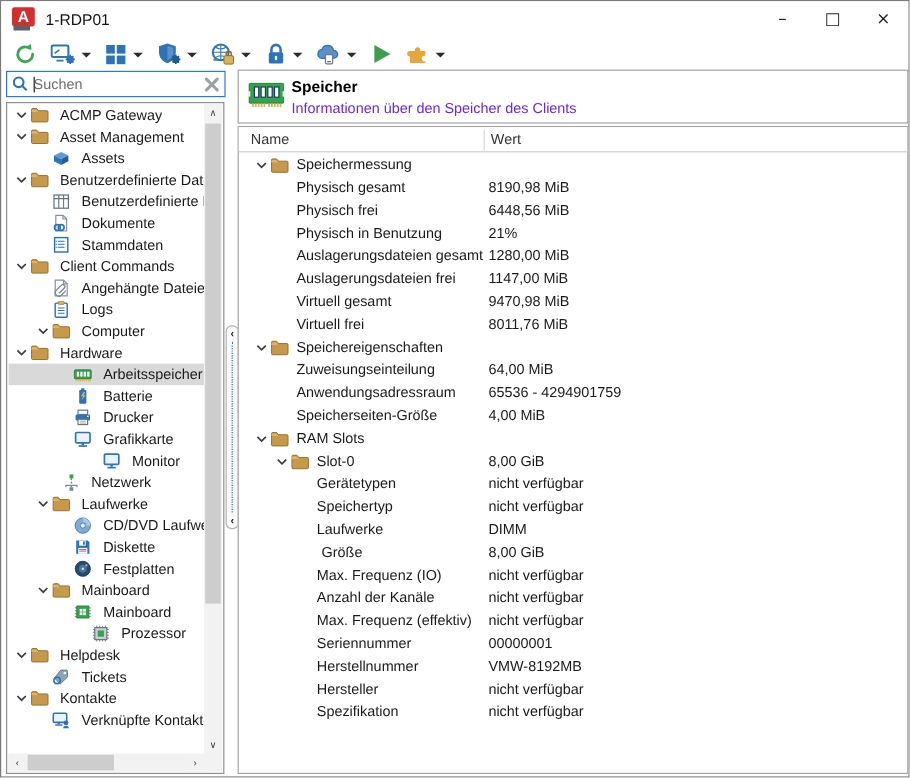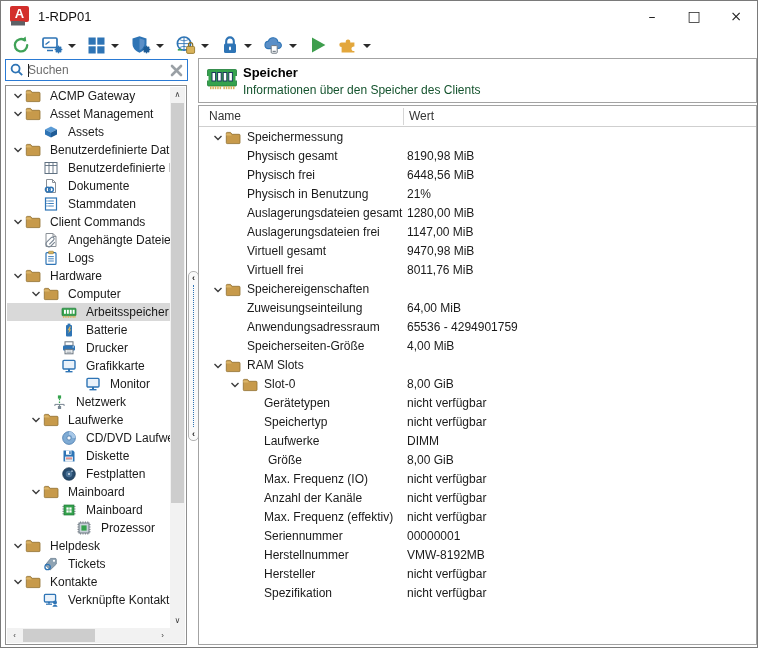--- a/index.html
+++ b/index.html
@@ -49,21 +49,21 @@
 
   
   .splitter { position:absolute; left:187px; top:270px; width:11px; height:170px; border:1px solid #b3b3b3; border-radius:5px; background:#fafafa; display:flex; flex-direction:column; align-items:center; justify-content:space-between; padding:1px 0; }
   .split-arrow { font-size:9px; line-height:10px; color:#222; font-weight:bold; }
   .split-dots { flex:1 1 auto; width:0; border-left:1px dotted #2e74b5; margin:2px 0; }
 
   
   .head-card { position:absolute; left:197px; top:57px; width:559px; height:45px; border:1px solid #a3a3a3; background:#fff; }
   .head-ic { position:absolute; left:8px; top:7px; }
   .head-title { position:absolute; left:44px; top:6px; font-size:13px; font-weight:bold; color:#000; }
-  .head-sub { position:absolute; left:44px; top:24px; font-size:12px; color:#14532d; }
+  .head-sub { position:absolute; left:44px; top:24px; font-size:12px; color:#6d28d9; }
 
   .grid-card { position:absolute; left:197px; top:104px; width:559px; height:540px; border:1px solid #a3a3a3; background:#fff; }
   .grid-header { position:absolute; left:0; top:0; right:0; height:21px; border-bottom:1px solid #cfcfcf; background:#fff; }
   .col-name { position:absolute; left:10px; top:3px; font-size:12px; color:#333;text-align:right; }
   .col-wert { position:absolute; left:210px; top:3px; font-size:12px; color:#333; }
   .col-div { position:absolute; left:204px; top:2px; height:17px; border-left:1px solid #d6d6d6; }
   .grid-rows { position:absolute; left:0; top:22px; right:0; bottom:0; overflow:hidden; }
   .grow { position:relative; height:19px; line-height:19px; font-size:12px; white-space:nowrap; }
   .gname { position:absolute; top:0; display:flex; align-items:center; height:19px; }
   .gname .chevbox { width:14px; }
@@ -327,47 +327,47 @@
     <span class="chevbox"></span>
     <span class="ticon">
             <svg width="16" height="16" viewBox="0 0 16 16" xmlns="http://www.w3.org/2000/svg">
               <rect x="3" y="2.6" width="10" height="11.8" rx="1" fill="#fff" stroke="#2E74B5" stroke-width="1.2"></rect>
               <rect x="5.5" y="1.2" width="5" height="2.6" rx=".8" fill="#D9B35B" stroke="#8a6d1f" stroke-width=".5"></rect>
               <path d="M5.2 6.6 h5.6 M5.2 8.8 h5.6 M5.2 11 h5.6" stroke="#2E74B5" stroke-width=".9"></path>
             </svg>
           </span>
     <span class="tlabel">Logs</span>
   </div>
+        <div class="trow" style="padding-left:22px">
+    <span class="chevbox">
+            <svg width="10" height="10" viewBox="0 0 10 10" xmlns="http://www.w3.org/2000/svg">
+              <path d="M1.5 3 L5 6.5 L8.5 3" fill="none" stroke="#3c3c3c" stroke-width="1.4"></path>
+            </svg>
+          </span>
+    <span class="ticon">
+            <svg width="16" height="16" viewBox="0 0 16 16" xmlns="http://www.w3.org/2000/svg">
+              <path d="M1.3 5.2 v-1.9 a.9.9 0 0 1 .9-.9 h3.3 l1.6 1.9 h7 a.9.9 0 0 1 .9.9 v7.5 a.9.9 0 0 1 -.9.9 H2.2 a.9.9 0 0 1 -.9-.9z" fill="#C79A4B" stroke="#8F6F2F" stroke-width=".8"></path>
+              <path d="M1.3 5.4 h5.5 l-1.7-2 H2.2 a.9.9 0 0 0 -.9.9z" fill="#DBB56A"></path>
+            </svg>
+          </span>
+    <span class="tlabel">Computer</span>
+  </div>
         <div class="trow" style="padding-left:4px">
     <span class="chevbox">
             <svg width="10" height="10" viewBox="0 0 10 10" xmlns="http://www.w3.org/2000/svg">
               <path d="M1.5 3 L5 6.5 L8.5 3" fill="none" stroke="#3c3c3c" stroke-width="1.4"></path>
             </svg>
           </span>
     <span class="ticon">
             <svg width="16" height="16" viewBox="0 0 16 16" xmlns="http://www.w3.org/2000/svg">
               <path d="M1.3 5.2 v-1.9 a.9.9 0 0 1 .9-.9 h3.3 l1.6 1.9 h7 a.9.9 0 0 1 .9.9 v7.5 a.9.9 0 0 1 -.9.9 H2.2 a.9.9 0 0 1 -.9-.9z" fill="#C79A4B" stroke="#8F6F2F" stroke-width=".8"></path>
               <path d="M1.3 5.4 h5.5 l-1.7-2 H2.2 a.9.9 0 0 0 -.9.9z" fill="#DBB56A"></path>
             </svg>
           </span>
     <span class="tlabel">Hardware</span>
-  </div>
-        <div class="trow" style="padding-left:22px">
-    <span class="chevbox">
-            <svg width="10" height="10" viewBox="0 0 10 10" xmlns="http://www.w3.org/2000/svg">
-              <path d="M1.5 3 L5 6.5 L8.5 3" fill="none" stroke="#3c3c3c" stroke-width="1.4"></path>
-            </svg>
-          </span>
-    <span class="ticon">
-            <svg width="16" height="16" viewBox="0 0 16 16" xmlns="http://www.w3.org/2000/svg">
-              <path d="M1.3 5.2 v-1.9 a.9.9 0 0 1 .9-.9 h3.3 l1.6 1.9 h7 a.9.9 0 0 1 .9.9 v7.5 a.9.9 0 0 1 -.9.9 H2.2 a.9.9 0 0 1 -.9-.9z" fill="#C79A4B" stroke="#8F6F2F" stroke-width=".8"></path>
-              <path d="M1.3 5.4 h5.5 l-1.7-2 H2.2 a.9.9 0 0 0 -.9.9z" fill="#DBB56A"></path>
-            </svg>
-          </span>
-    <span class="tlabel">Computer</span>
   </div>
         <div class="trow sel" style="padding-left:40px">
     <span class="chevbox"></span>
     <span class="ticon">
             <svg width="16" height="16" viewBox="0 0 16 16" xmlns="http://www.w3.org/2000/svg">
               <rect x="1" y="4.2" width="14" height="7.6" rx=".8" fill="#35A24D" stroke="#1f7c38" stroke-width=".7"></rect>
               <rect x="3" y="5.8" width="1.9" height="4" fill="#fff"></rect>
               <rect x="5.9" y="5.8" width="1.9" height="4" fill="#fff"></rect>
               <rect x="8.8" y="5.8" width="1.9" height="4" fill="#fff"></rect>
               <rect x="11.7" y="5.8" width="1.9" height="4" fill="#fff"></rect>

